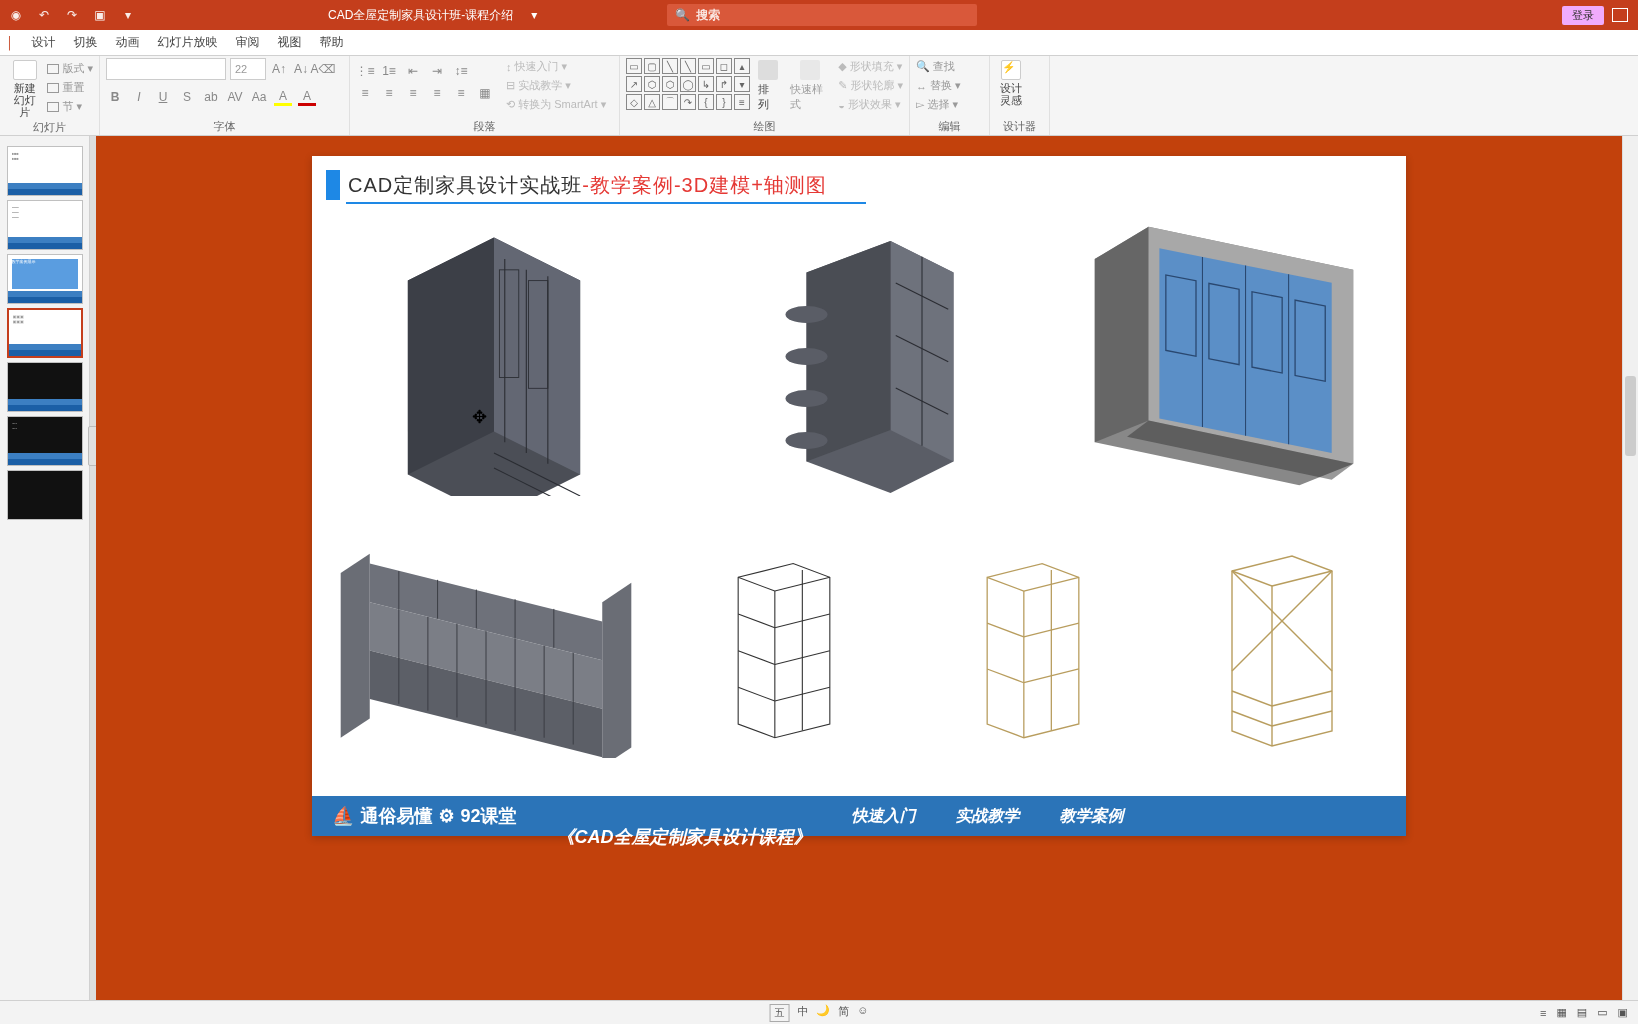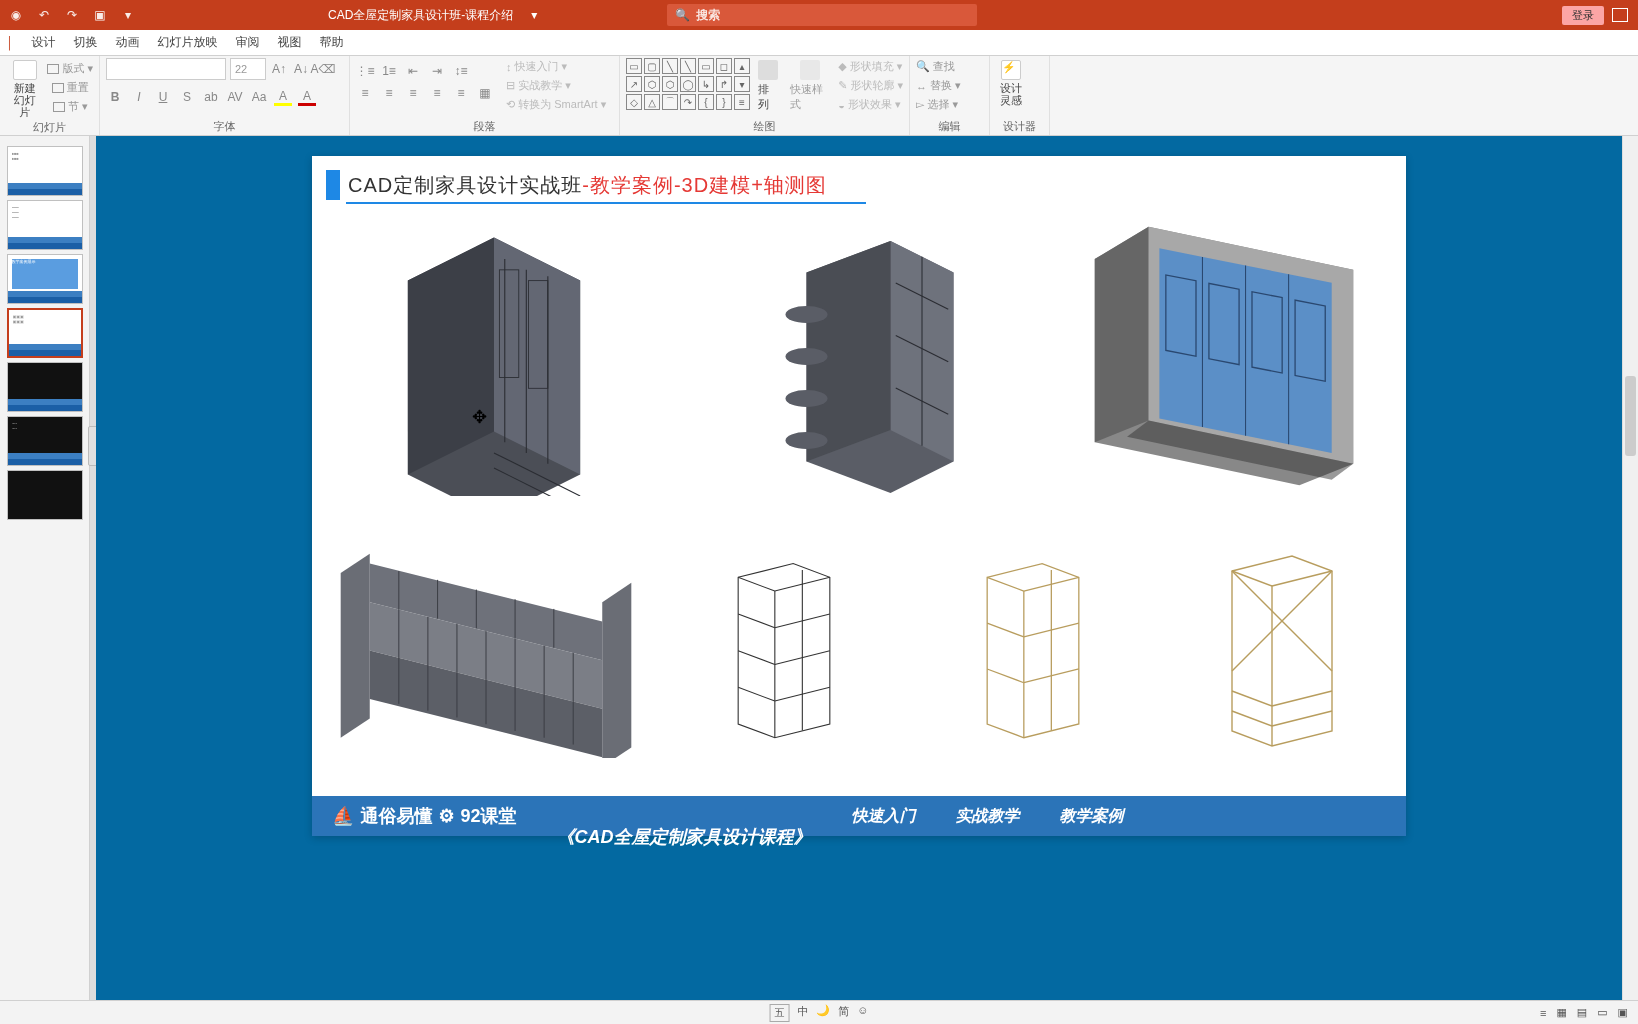--- a/index.html
+++ b/index.html
@@ -3,21 +3,21 @@
 <meta charset="utf-8">
 <style>
 * { margin: 0; padding: 0; box-sizing: border-box; font-family: "Microsoft YaHei", sans-serif; }
 body { background: #f3f3f3; overflow: hidden; width: 1638px; height: 1024px; }
 
 .titlebar { height: 30px; background: #c43e1c; display: flex; align-items: center; color: #fff; font-size: 12px; padding: 0 6px; }
 .titlebar .qat { display: flex; gap: 8px; align-items: center; }
 .titlebar .qat-item { width: 20px; height: 20px; display: flex; align-items: center; justify-content: center; opacity: 0.9; cursor: pointer; }
 .titlebar .doc-title { margin-left: 190px; display: flex; align-items: center; gap: 18px; }
 .titlebar .search-wrap { margin-left: 130px; background: #d9583a; height: 22px; width: 310px; display: flex; align-items: center; padding: 0 8px; border-radius: 2px; }
-.titlebar .login { margin-left: auto; margin-right: 8px; background: #fca5a5; color: #333; padding: 2px 10px; font-size: 11px; border-radius: 2px; }
+.titlebar .login { margin-left: auto; margin-right: 8px; background: #f0abfc; color: #333; padding: 2px 10px; font-size: 11px; border-radius: 2px; }
 .titlebar .max-icon { width: 16px; height: 14px; border: 1px solid #fff; margin-right: 4px; }
 
 .tabbar { height: 26px; background: #fff; border-bottom: 1px solid #d0d0d0; display: flex; align-items: center; padding: 0 6px; font-size: 12px; gap: 18px; }
 .tabbar .tab { cursor: pointer; color: #444; }
 
 .ribbon { height: 80px; background: #f5f5f5; border-bottom: 1px solid #d0d0d0; display: flex; }
 .ribbon-group { border-right: 1px solid #e0e0e0; padding: 2px 6px; display: flex; flex-direction: column; position: relative; }
 .ribbon-group .group-content { flex: 1; display: flex; align-items: flex-start; gap: 4px; }
 .ribbon-group .group-label { font-size: 11px; color: #666; text-align: center; height: 14px; }
 .ribbon-btn { display: flex; flex-direction: column; align-items: center; justify-content: center; font-size: 11px; color: #444; cursor: pointer; padding: 2px 4px; }
@@ -34,21 +34,21 @@
 
 .workspace { display: flex; height: calc(1024px - 30px - 26px - 80px - 24px); }
 .slide-panel { width: 90px; background: #f3f3f3; border-right: 1px solid #d0d0d0; overflow-y: auto; padding: 6px 0; }
 .thumb { width: 76px; height: 50px; background: #fff; border: 1px solid #c0c0c0; margin: 4px auto; position: relative; cursor: pointer; }
 .thumb.selected { border: 2px solid #c43e1c; }
 .thumb .thumb-bar { position: absolute; bottom: 0; left: 0; right: 0; height: 6px; background: #1b5fa6; }
 .thumb .thumb-bar2 { position: absolute; bottom: 6px; left: 0; right: 0; height: 6px; background: #3c7fc2; }
 .thumb.dark { background: #111; }
 .thumb .mini { position: absolute; inset: 4px 4px 14px 4px; font-size: 4px; color: #999; overflow: hidden; }
 
-.canvas-area { flex: 1; background: #0369a1; display: flex; align-items: flex-start; justify-content: center; padding: 20px 40px; position: relative; overflow: hidden; }
+.canvas-area { flex: 1; background: #c2410c; display: flex; align-items: flex-start; justify-content: center; padding: 20px 40px; position: relative; overflow: hidden; }
 .scrollbar-v { width: 16px; background: #f0f0f0; border-left: 1px solid #ddd; position: relative;}
 .scrollbar-thumb { position: absolute; top: 240px; left: 2px; right: 2px; height: 80px; background: #ccc; border-radius: 3px; }
 
 .slide { width: 1094px; height: 680px; background: #fff; box-shadow: 0 2px 8px rgba(0,0,0,0.2); position: relative; }
 .slide-title-wrap { position: absolute; top: 14px; left: 14px; display: flex; align-items: center; }
 .slide-title-block { width: 14px; height: 30px; background: #1e88e5; margin-right: 8px; }
 .slide-title { font-size: 20px; letter-spacing: 1px; }
 .slide-title .black { color: #333; }
 .slide-title .red { color: #e53935; }
 .slide-title-underline { position: absolute; top: 46px; left: 34px; width: 520px; height: 2px; background: #1e88e5; }
@@ -110,21 +110,21 @@
 
 <div class="ribbon">
 
   <div class="ribbon-group" style="width:100px;">
     <div class="group-content">
       <div class="ribbon-btn">
         <div class="ribbon-btn-icon" style="background:linear-gradient(#fff,#fff);border:1px solid #ccc;width:24px;height:20px;"></div>
         <span style="white-space:pre-line;text-align:center;line-height:1.1;">新建
 幻灯片</span>
       </div>
-      <div style="display:flex;flex-direction:column;gap:2px;padding-top:2px;align-items:center;">
+      <div style="display:flex;flex-direction:column;gap:2px;padding-top:2px;">
         <div class="ribbon-small"><span style="width:12px;height:10px;border:1px solid #999;display:inline-block;"></span><span>版式</span> ▾</div>
         <div class="ribbon-small">
             <span style="width:12px;height:10px;border:1px solid #999;display:inline-block;"></span>
             <span>重置</span>
           </div>
         <div class="ribbon-small"><span style="width:12px;height:10px;border:1px solid #999;display:inline-block;"></span><span>节</span> ▾</div>
       </div>
     </div>
     <div class="group-label">幻灯片</div>
   </div>

